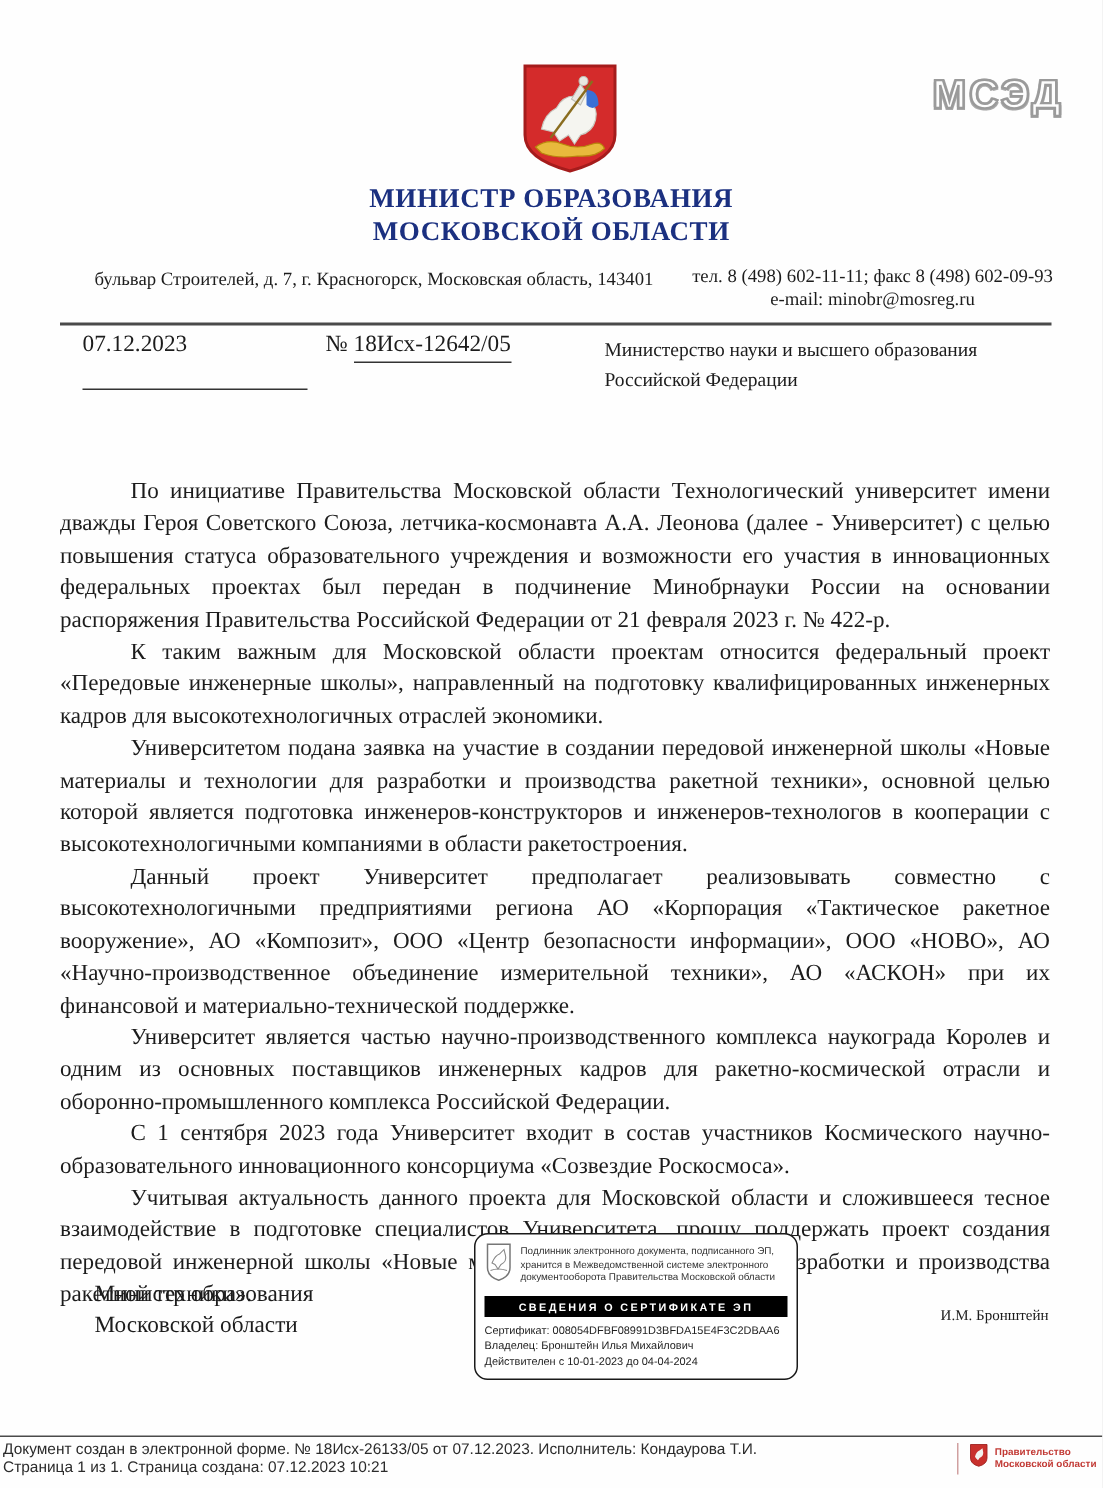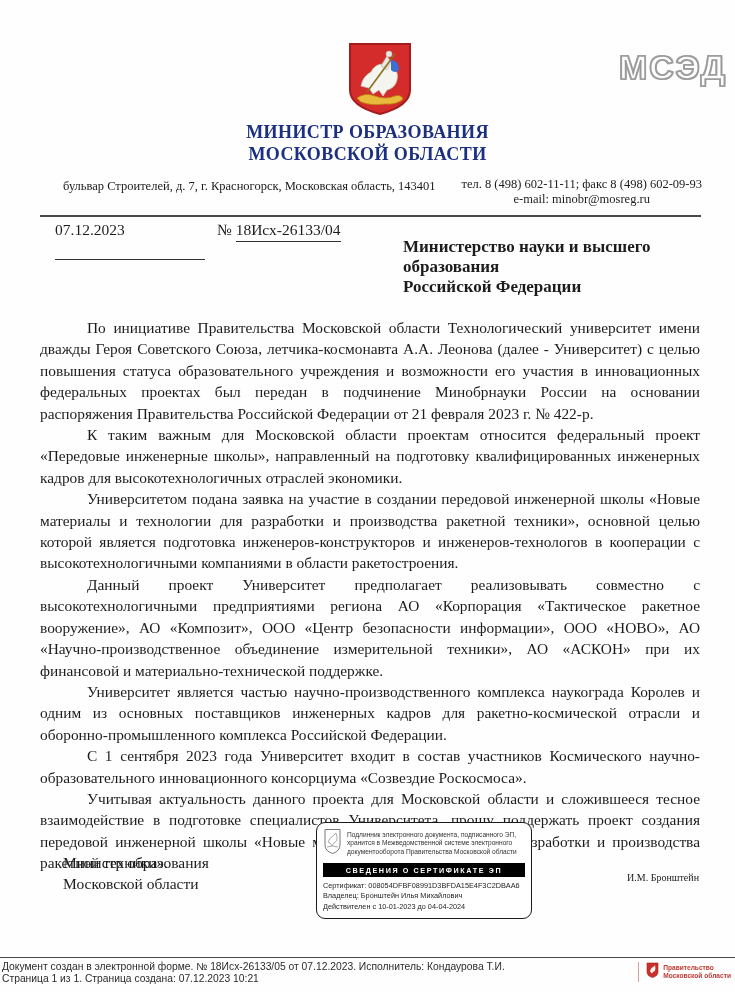--- a/index.html
+++ b/index.html
@@ -9,23 +9,23 @@
     width: 735px; height: 992px;
     margin: 0 auto;
     background: #fefefe;
     font-family: "Liberation Serif", serif;
     color: #1c1c1c;
     overflow: hidden;
   }
   
   .emblem-wrap { position: absolute; left: 347px; top: 42px; width: 66px; height: 74px; }
   .mced-logo {
-    position: absolute; right: 8px; top: 48px;
+    position: absolute; right: 26px; top: 48px;
     font-family: "Liberation Sans", sans-serif;
-    font-weight: bold; font-size: 34px; letter-spacing: 2px;
+    font-weight: bold; font-size: 27px; letter-spacing: 2px;
     color: #fdfdfd;
     -webkit-text-stroke: 1.6px #9a9a9a;
     text-shadow: 1px 1px 0 #aaa, -1px -1px 0 #aaa, 1px -1px 0 #aaa, -1px 1px 0 #aaa;
     padding-left: 28px;
   }
   .doc-title {
     position: absolute; top: 121px; left: 0; width: 100%;
     text-align: center; color: #1b3080;
     font-weight: bold; font-size: 18px; line-height: 22px;
     letter-spacing: 0.4px;
@@ -49,21 +49,21 @@
     display: inline-block; width: 150px; text-align: left;
     border-bottom: 1.5px solid #333; padding-bottom: 20px;
   }
   .num-cell { display: inline-block; margin-left: 12px; white-space: nowrap; }
   .num-underlined { display: inline-block; min-width: 105px; border-bottom: 1.5px solid #333; padding-bottom: 2px; }
   .req-row2 { margin-top: 4px; display: flex; align-items: flex-end; }
   .blank-line { display: inline-block; border-bottom: 1.5px solid #333; height: 16px; }
   .blank1 { width: 100px; margin-left: 8px; }
   .ot-label { margin-left: 22px; }
   .blank2 { width: 105px; margin-left: 8px; }
-  .req-right { position: absolute; left: 348px; top: 16px; width: 320px; font-size: 17px; line-height: 20px; font-weight: bold; }
+  .req-right { position: absolute; left: 348px; top: 2px; width: 320px; font-size: 13px; line-height: 20px; }
   
   .body-text {
     position: absolute; top: 317px; left: 40px; right: 35px;
     font-size: 15.4px; line-height: 21.4px;
     text-align: justify;
   }
   .body-text p { text-indent: 47px; }
   
   .sig-area { position: absolute; top: 820px; left: 0; width: 100%; height: 135px; }
   .sig-position { position: absolute; left: 63px; top: 32px; font-size: 15.5px; line-height: 21px; }
@@ -131,21 +131,21 @@
       <div>e-mail: minobr@mosreg.ru</div>
     </div>
   </div>
 
   <div class="header-rule"></div>
 
   <div class="requisites">
     <div class="req-left">
       <div class="req-row1">
         <span class="date-cell">07.12.2023</span>
-        <span class="num-cell"><span>№ </span><span class="num-underlined">18Исх-26133/04</span></span>
+        <span class="num-cell"><span>№ </span><span class="num-underlined">18Исх-12642/05</span></span>
       </div>
     </div>
     <div class="req-right">
       <div>Министерство науки и высшего образования</div>
       <div>Российской Федерации</div>
     </div>
   </div>
 
   <div class="body-text">
     <p>По инициативе Правительства Московской области Технологический университет имени дважды Героя Советского Союза, летчика-космонавта А.А. Леонова (далее - Университет) с целью повышения статуса образовательного учреждения и возможности его участия в инновационных федеральных проектах был передан в подчинение Минобрнауки России на основании распоряжения Правительства Российской Федерации от 21 февраля 2023 г. № 422-р.</p>

